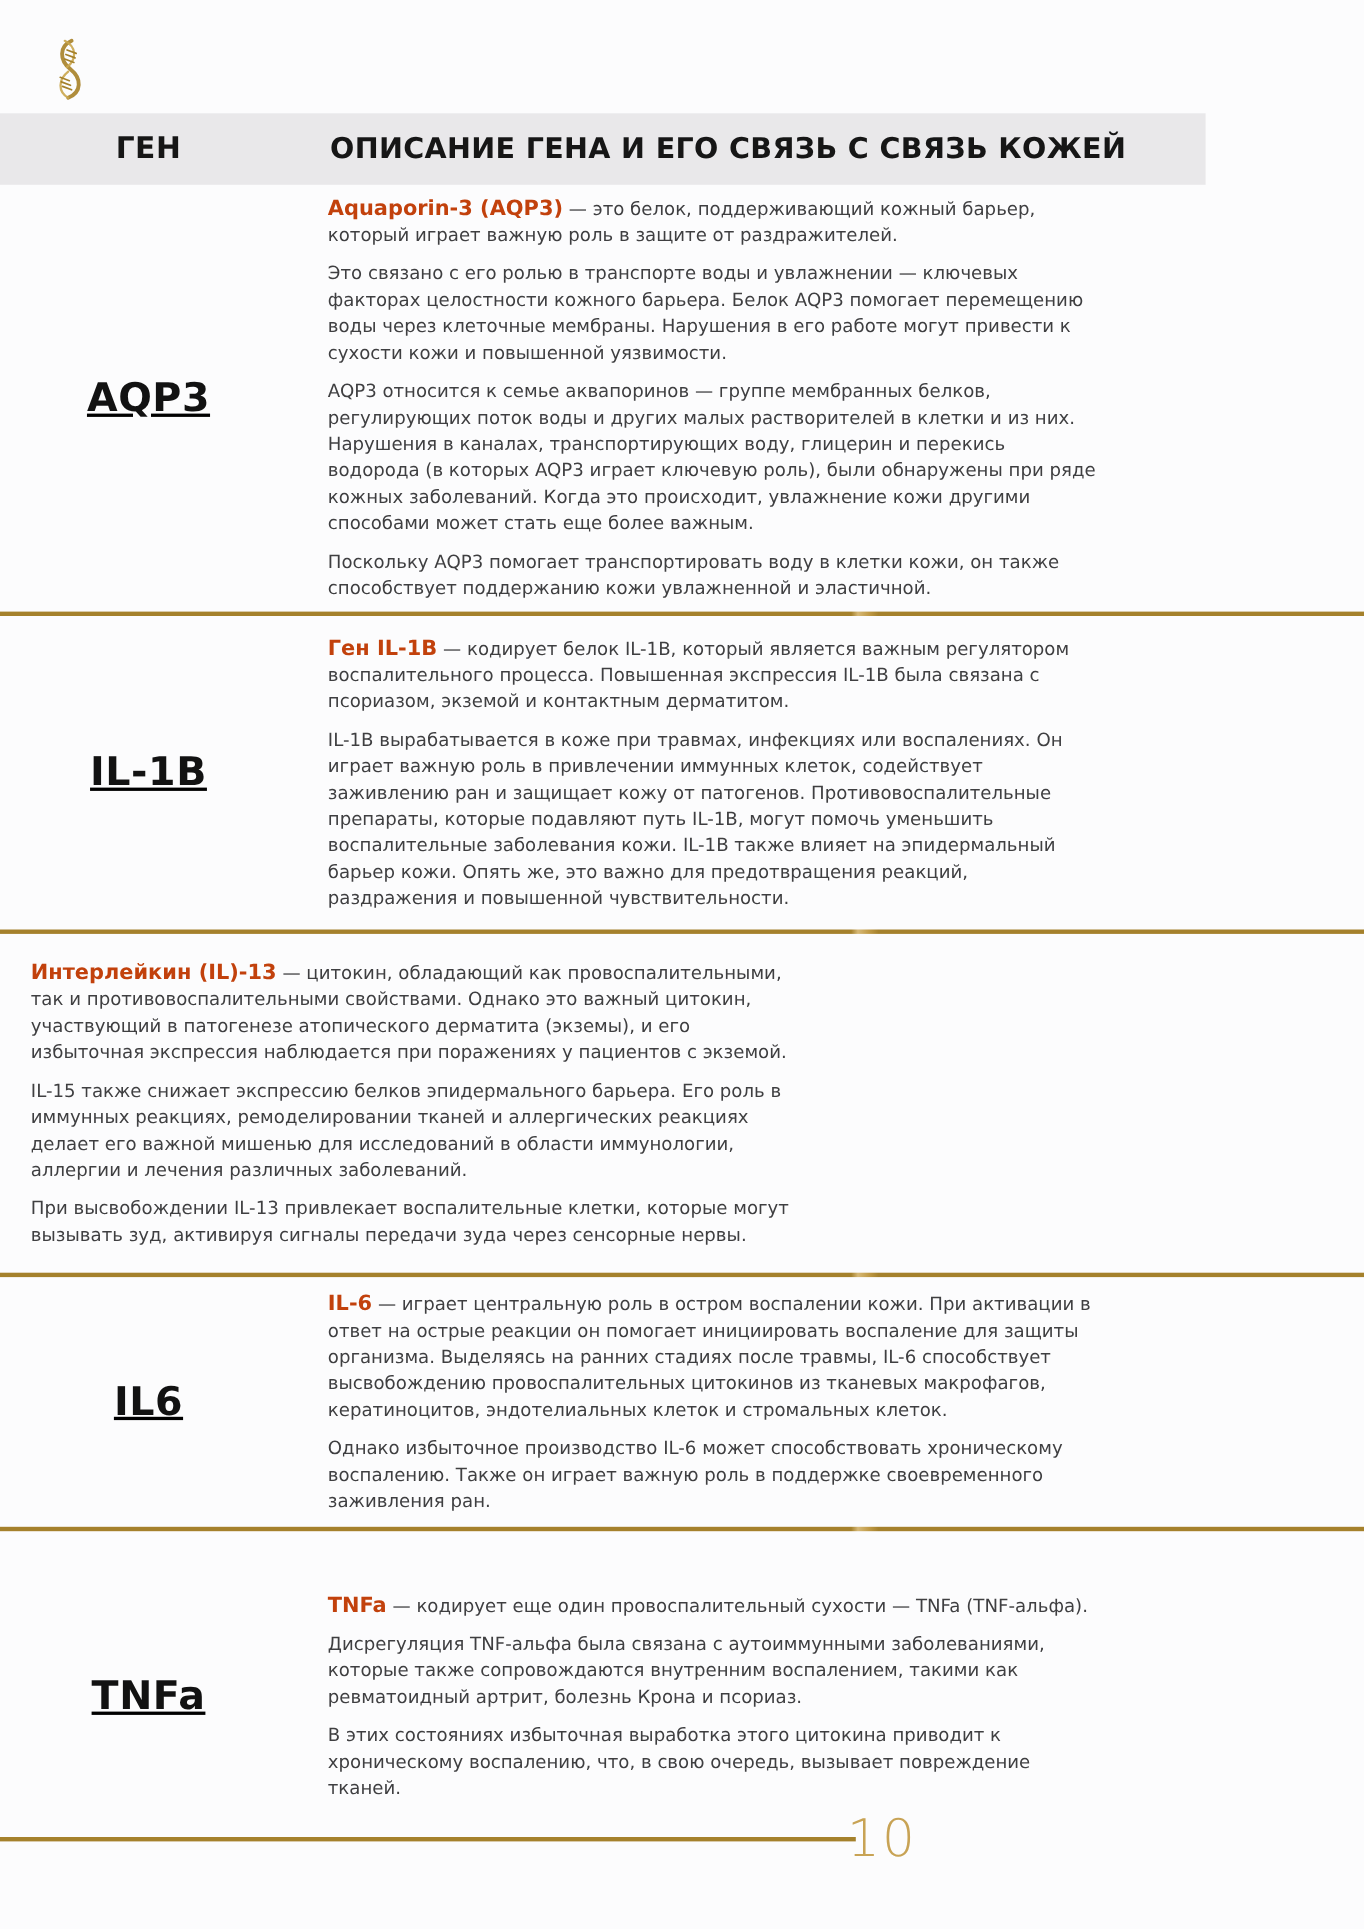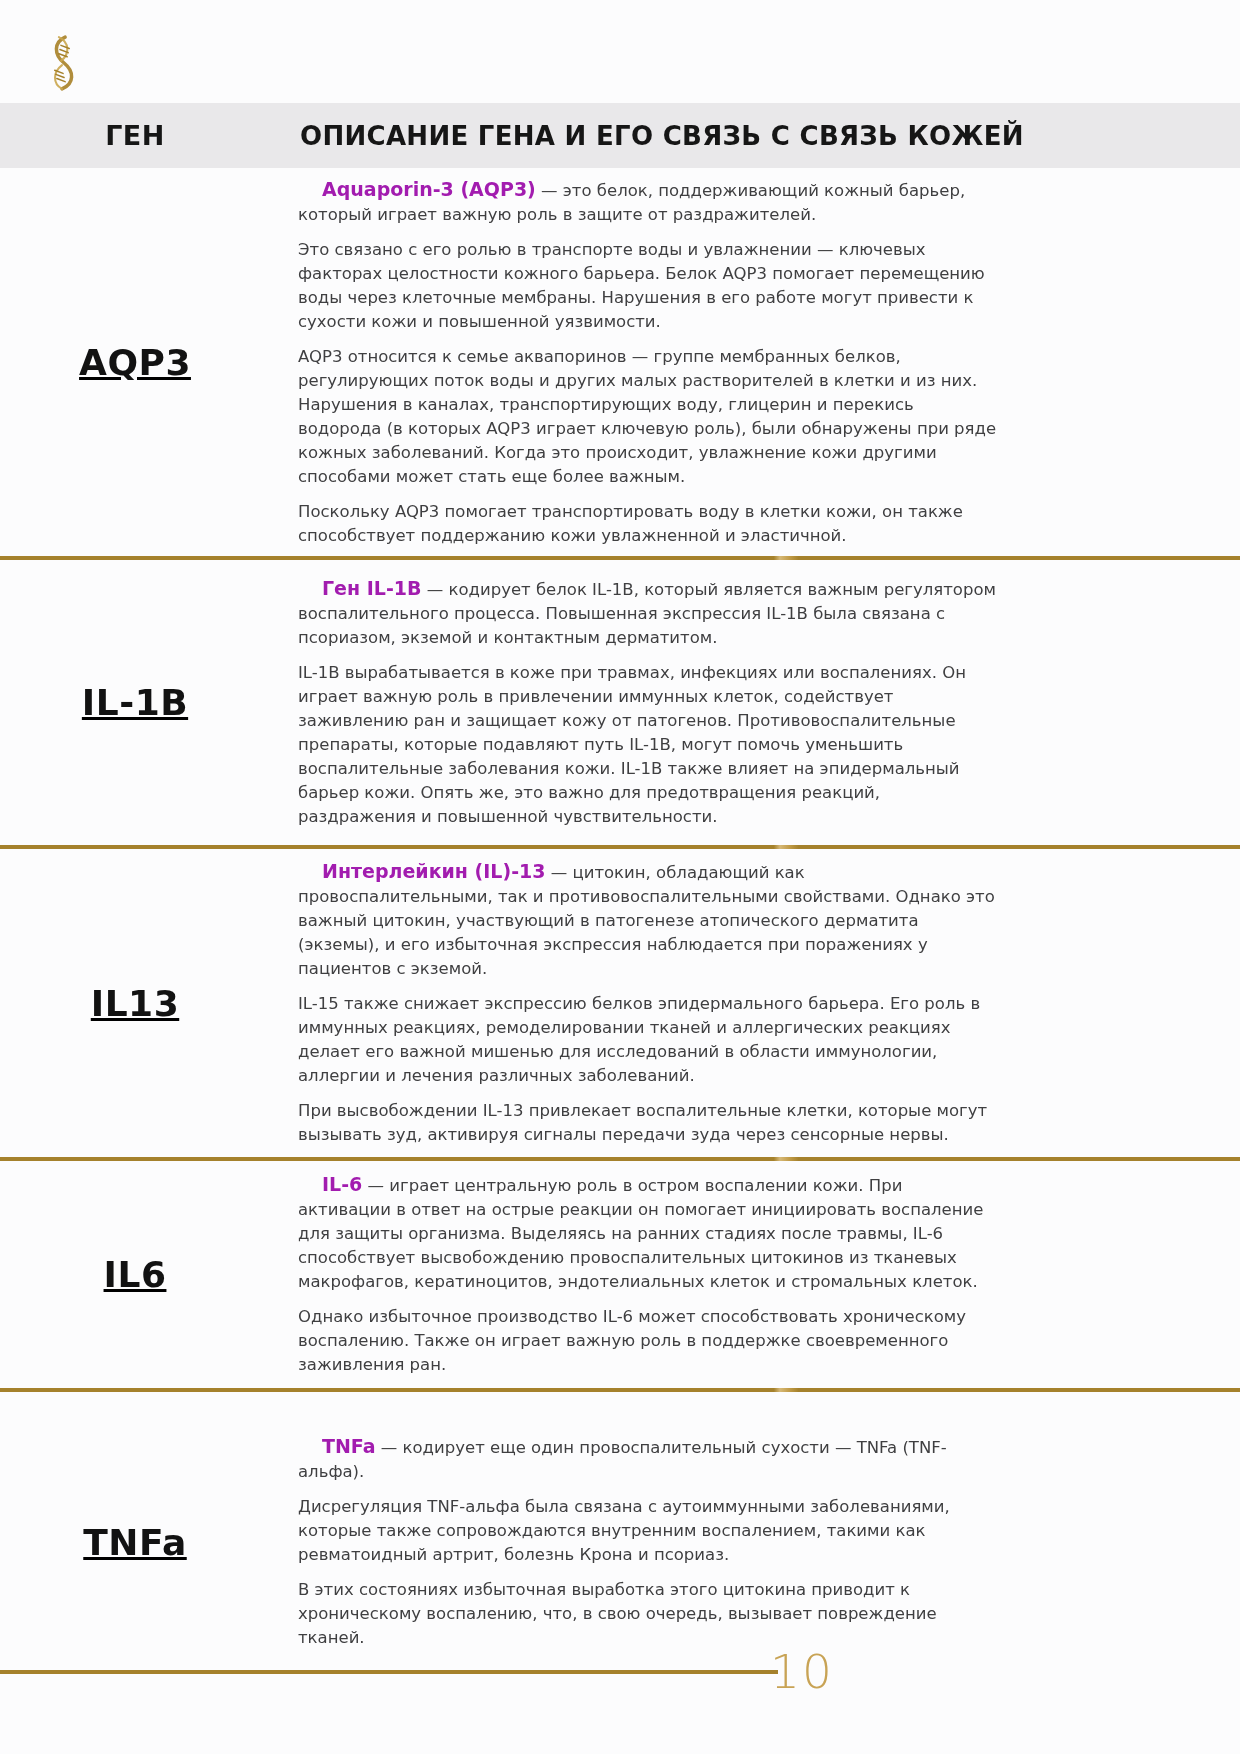--- a/index.html
+++ b/index.html
@@ -7,21 +7,21 @@
     position:relative;
     width:1240px;height:1754px;
     background:#fcfcfd;
     font-family:"DejaVu Sans","Liberation Sans",sans-serif;
     overflow:hidden;
   }
   .logo{position:absolute;left:48px;top:34px;width:28px;height:58px;}
   .logo svg{width:100%;height:100%;}
   
   .band{
-    position:absolute;left:0;top:103px;width:1240px;height:65px;
+    position:absolute;left:0;top:103px;width:1096px;height:65px;
     background:var(--band-bg,#e9e8ea);
     display:flex;align-items:center;
   }
   .band-gene{
     width:270px;text-align:center;
     font-size:27px;font-weight:800;color:#161616;letter-spacing:.5px;
   }
   .band-desc{
     padding-left:30px;
     font-size:26px;font-weight:800;color:#161616;letter-spacing:.3px;
@@ -36,21 +36,21 @@
   .gene-label{
     font-size:36px;font-weight:700;color:#121212;letter-spacing:.5px;
     text-align:center;
   }
   .desc-cell{flex:1;padding-left:28px;}
   .desc-cell p{
     width:700px;margin:11px 0;
     font-size:16.5px;line-height:24px;color:var(--body-text,#3f3f41);
   }
   .desc-cell p b{
-    font-size:19px;font-weight:700;color:#a21caf;margin-left:24px;
+    font-size:19px;font-weight:700;color:#c2410c;
   }
   .sep{
     width:1240px;height:4px;
     background:linear-gradient(90deg,
       var(--gold,#a5812c) 0%,var(--gold,#a5812c) 62.4%,
       #d6b876 62.9%,#c09a46 63.7%,
       var(--gold,#a5812c) 64.4%,var(--gold,#a5812c) 100%);
   }
   
   .footer-line{
@@ -106,23 +106,20 @@
         <div class="gene-cell">
           <div class="gene-label">IL-1B</div>
         </div>
         <div class="desc-cell">
           <p><b>Ген IL-1B</b><span> — кодирует белок IL-1B, который является важным регулятором воспалительного процесса. Повышенная экспрессия IL-1B была связана с псориазом, экземой и контактным дерматитом.</span></p>
           <p><span>IL-1B вырабатывается в коже при травмах, инфекциях или воспалениях. Он играет важную роль в привлечении иммунных клеток, содействует заживлению ран и защищает кожу от патогенов. Противовоспалительные препараты, которые подавляют путь IL-1B, могут помочь уменьшить воспалительные заболевания кожи. IL-1B также влияет на эпидермальный барьер кожи. Опять же, это важно для предотвращения реакций, раздражения и повышенной чувствительности.</span></p>
         </div>
       </div>
       <div class="sep"></div>
       <div class="row" style="height: 308px;">
-        <div class="gene-cell">
-          <div class="gene-label">IL13</div>
-        </div>
         <div class="desc-cell">
           <p><b>Интерлейкин (IL)-13</b><span> — цитокин, обладающий как провоспалительными, так и противовоспалительными свойствами. Однако это важный цитокин, участвующий в патогенезе атопического дерматита (экземы), и его избыточная экспрессия наблюдается при поражениях у пациентов с экземой.</span></p>
           <p><span>IL-15 также снижает экспрессию белков эпидермального барьера. Его роль в иммунных реакциях, ремоделировании тканей и аллергических реакциях делает его важной мишенью для исследований в области иммунологии, аллергии и лечения различных заболеваний.</span></p>
           <p><span>При высвобождении IL-13 привлекает воспалительные клетки, которые могут вызывать зуд, активируя сигналы передачи зуда через сенсорные нервы.</span></p>
         </div>
       </div>
       <div class="sep"></div>
       <div class="row" style="height: 227px;">
         <div class="gene-cell">
           <div class="gene-label">IL6</div>

